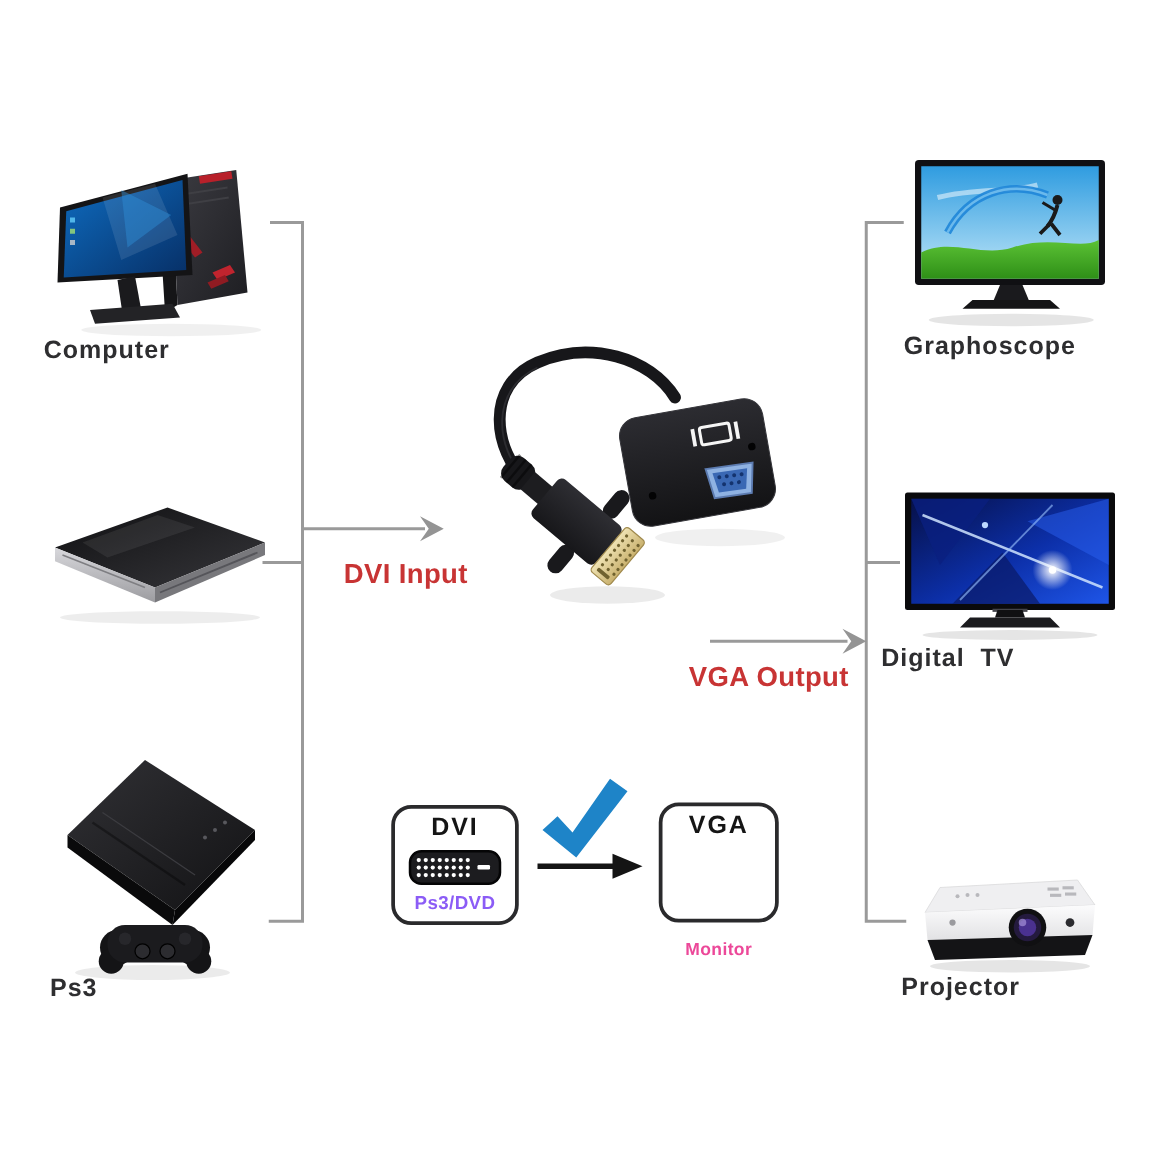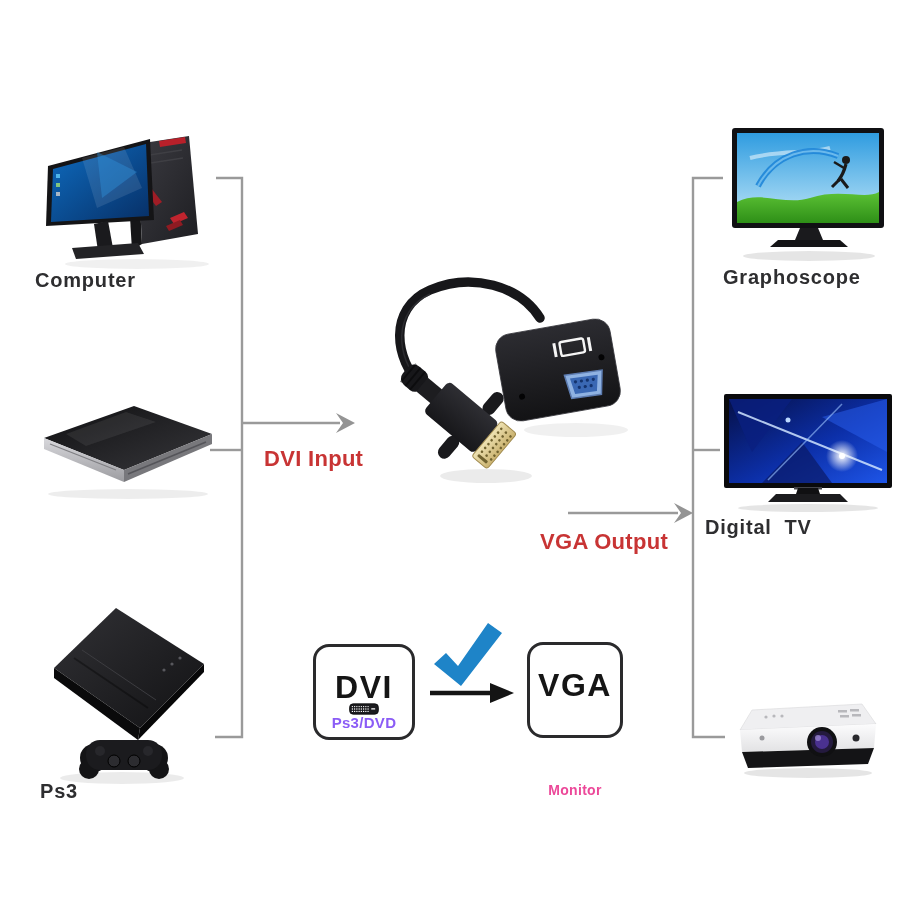--- a/index.html
+++ b/index.html
@@ -2,25 +2,25 @@
 <html><head>
 <meta charset="utf-8">
 <style>
   html,body{margin:0;padding:0;background:#fff;}
   #canvas{position:relative;width:921px;height:921px;background:#ffffff;
           font-family:"Liberation Sans",sans-serif;overflow:hidden;}
   .abs{position:absolute;}
   .dev-label{position:absolute;font-weight:700;font-size:20px;color:#2e2e30;
              text-align:left;letter-spacing:.8px;white-space:pre;}
   .flow-label{position:absolute;font-weight:700;font-size:22px;color:#c83434;
-              letter-spacing:.3px;white-space:pre;}
+              letter-spacing:.3px;white-space:pre;margin-left:11px;}
   .badge{position:absolute;box-sizing:border-box;background:#fff;border:3px solid #2a2a2c;
          border-radius:16px;display:flex;flex-direction:column;align-items:center;
          justify-content:space-between;padding:5px 0 7px;}
-  .badge-title{font-weight:700;font-size:32px;color:#151515;letter-spacing:1.5px;line-height:1;margin-top:19px;}
+  .badge-title{font-weight:700;font-size:20px;color:#151515;letter-spacing:1.5px;line-height:1;}
   .badge-sub{font-weight:700;font-size:15px;color:#8b5cf6;letter-spacing:.3px;line-height:1;}
   .badge-sub.muted{color:#ec4899;font-size:14px;}
   svg{display:block;}
 </style>
 </head>
 <body>
 
 <div id="canvas">
 
   <svg class="abs" style="left:0;top:0;" width="921" height="921" viewBox="0 0 921 921">
@@ -271,20 +271,21 @@
       </g>
       <circle cx="-40" cy="20" r="3" fill="#030304"></circle>
       <circle cx="45" cy="-5" r="3" fill="#030304"></circle>
     </g>
   </svg>
 
   <div class="dev-label" style="left:35px;top:269px;width:170px;">Computer</div>
   <div class="dev-label" style="left:40px;top:780px;width:100px;">Ps3</div>
   <div class="dev-label" style="left:723px;top:266px;width:170px;">Graphoscope</div>
   <div class="dev-label" style="left:705px;top:516px;width:170px;">Digital  TV</div>
+  <div class="dev-label" style="left:721px;top:779px;width:170px;">Projector</div>
 
   <div class="flow-label" style="left:264px;top:446px;">DVI Input</div>
   <div class="flow-label" style="left:540px;top:529px;">VGA Output</div>
 
   <div class="badge" style="left:313px;top:644px;width:102px;height:96px;">
     <div class="badge-title">DVI</div>
     <svg width="76" height="30" viewBox="0 0 76 30">
       <rect x="2" y="2" width="72" height="26" rx="9" fill="#1c1c1f" stroke="#050506" stroke-width="2"></rect>
       <g fill="#ffffff">
         <circle cx="9" cy="9" r="1.7"></circle>

